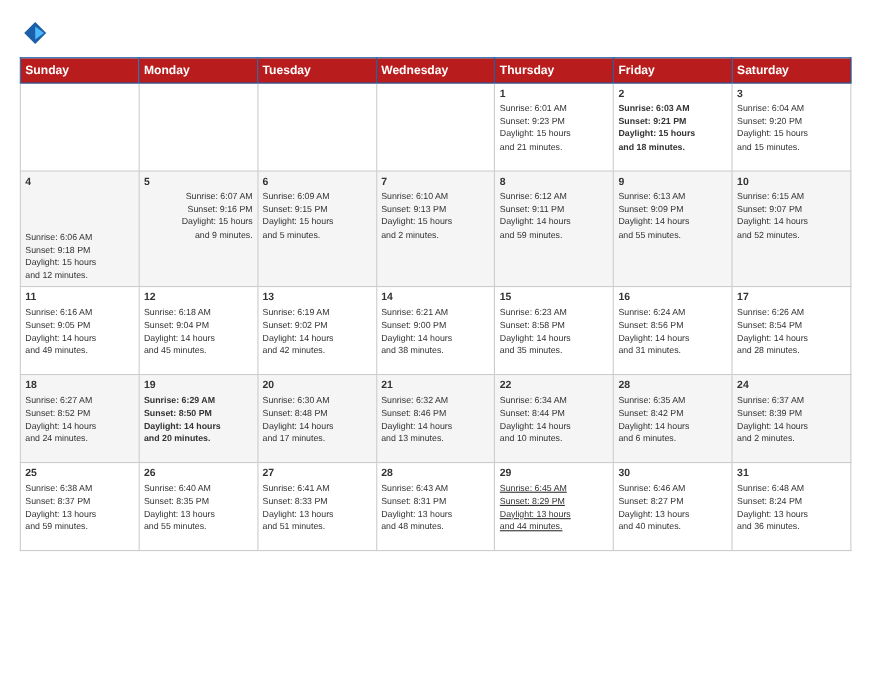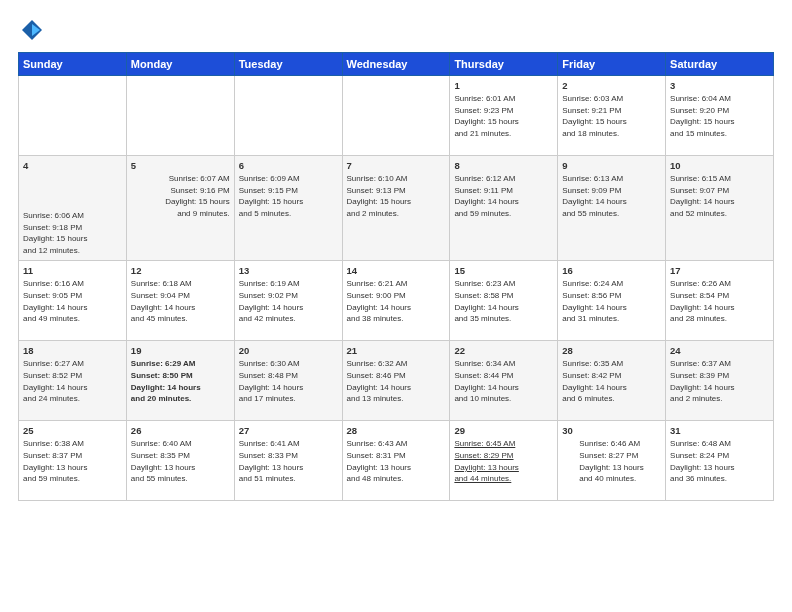--- a/index.html
+++ b/index.html
@@ -58,21 +58,21 @@
       font-size: 14px;
       color: #555;
       margin-top: 2px;
     }
     .calendar-table {
       width: 100%;
       border-collapse: collapse;
       table-layout: fixed;
     }
     .calendar-table thead th {
-      background: #1d4ed8;
+      background: #b91c1c;
       color: #fff;
       font-size: 11px;
       font-weight: bold;
       padding: 5px 4px;
       text-align: left;
       border: 1px solid #1a5fa8;
     }
     .calendar-table tbody td {
       vertical-align: top;
       border: 1px solid #ccc;
@@ -141,21 +141,21 @@
           <td class="empty-cell"></td>
           <td>
             <span class="day-number">1</span>
             <div class="day-info" style="white-space: pre-line;">Sunrise: 6:01 AM
 Sunset: 9:23 PM
 Daylight: 15 hours
 and 21 minutes.</div>
           </td>
           <td>
             <span class="day-number">2</span>
-            <div class="day-info" style="white-space: pre-line;">Sunrise: 6:03 AM
+            <div class="day-info" style="white-space: pre-line; font-weight: bold;">Sunrise: 6:03 AM
 Sunset: 9:21 PM
 Daylight: 15 hours
 and 18 minutes.</div>
           </td>
           <td>
             <span class="day-number">3</span>
             <div class="day-info" style="white-space: pre-line;">Sunrise: 6:04 AM
 Sunset: 9:20 PM
 Daylight: 15 hours
 and 15 minutes.</div>
@@ -345,21 +345,21 @@
           </td>
           <td>
             <span class="day-number">29</span>
             <div class="day-info" style="white-space: pre-line; text-decoration: underline;">Sunrise: 6:45 AM
 Sunset: 8:29 PM
 Daylight: 13 hours
 and 44 minutes.</div>
           </td>
           <td>
             <span class="day-number">30</span>
-            <div class="day-info" style="white-space: pre-line; margin-left: 17px;">Sunrise: 6:46 AM
+            <div class="day-info" style="white-space: pre-line;">Sunrise: 6:46 AM
 Sunset: 8:27 PM
 Daylight: 13 hours
 and 40 minutes.</div>
           </td>
           <td>
             <span class="day-number">31</span>
             <div class="day-info" style="white-space: pre-line;">Sunrise: 6:48 AM
 Sunset: 8:24 PM
 Daylight: 13 hours
 and 36 minutes.</div>

